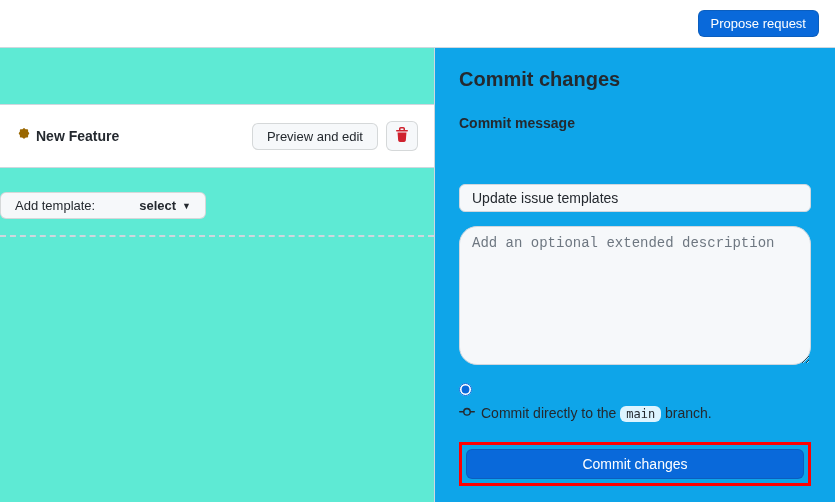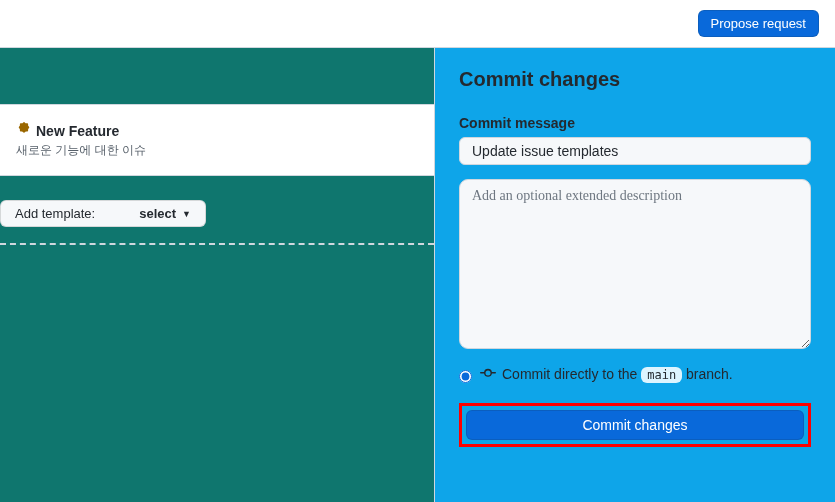--- a/index.html
+++ b/index.html
@@ -55,21 +55,21 @@
   justify-content: center;
   cursor: pointer;
   color: #cf222e;
 }
 .main-wrap {
   display: flex;
   height: calc(100% - 48px);
 }
 .left-col {
   width: 435px;
-  background: #0f766e;
+  background: #5eead4;
   border-right: 1px solid #d0d7de;
   display: flex;
   flex-direction: column;
 }
 .template-card {
   background: #ffffff;
   border-top: 1px solid #d0d7de;
   border-bottom: 1px solid #d0d7de;
   padding: 16px;
   margin-top: 56px;
@@ -109,41 +109,43 @@
 }
 .text-input {
   width: 100%;
   border: 1px solid #d0d7de;
   border-radius: 6px;
   padding: 5px 12px;
   font-size: 14px;
   background: #f6f8fa;
   color: #24292f;
   margin-bottom: 14px;
+  margin-top: 47px;
 }
 .textarea {
   width: 100%;
   border: 1px solid #d0d7de;
-  border-radius: 9px;
+  border-radius: 18px;
   padding: 8px 12px;
   font-size: 14px;
   background: #f6f8fa;
   color: #24292f;
   resize: vertical;
   height: 170px;
   margin-bottom: 16px;
-  font-family: Liberation Serif, serif;
+  font-family: Liberation Mono, monospace;
 }
 .textarea::placeholder, .text-input::placeholder { color: #6e7781; }
 .radio-row {
   display: flex;
-  align-items: center;
+  align-items: flex-start;
   gap: 8px;
   margin-bottom: 10px;
   font-size: 14px;
+  flex-direction: column;
 }
 .radio-row input[type="radio"] { margin-top: 2px; accent-color: #0969da; cursor: pointer; }
 .radio-label { display: flex; align-items: flex-start; gap: 6px; line-height: 1.4; }
 .radio-text { flex: 1; }
 .code-tag {
   background: #ddf4ff;
   border-radius: 6px;
   padding: 1px 6px;
   font-family: ui-monospace, SFMono-Regular, Menlo, monospace;
   font-size: 12px;
@@ -184,21 +186,30 @@
     <div class="template-card">
       <div class="template-info">
         <div class="template-title-row">
           <span class="sparkle-icon">
             <svg class="icon-svg" viewBox="0 0 16 16" fill="currentColor">
                 <path d="M7.53 1.28a.75.75 0 0 1 .94 0l1.06.85a.75.75 0 0 0 .47.17h1.35c.41 0 .75.34.75.75V4.4c0 .17.06.34.17.47l.85 1.06a.75.75 0 0 1 0 .94l-.85 1.06a.75.75 0 0 0-.17.47v1.35c0 .41-.34.75-.75.75H10c-.17 0-.34.06-.47.17l-1.06.85a.75.75 0 0 1-.94 0l-1.06-.85A.75.75 0 0 0 6 10.5H4.65a.75.75 0 0 1-.75-.75V8.4a.75.75 0 0 0-.17-.47l-.85-1.06a.75.75 0 0 1 0-.94l.85-1.06a.75.75 0 0 0 .17-.47V3.05c0-.41.34-.75.75-.75H6c.17 0 .34-.06.47-.17l1.06-.85Z"></path>
               </svg>
           </span>
           <span>New Feature</span>
         </div>
-        <div class="template-desc">새로운 기능에 대한 이슈</div>
+      </div>
+      <div class="template-actions">
+        <button class="btn-default">Preview and edit</button>
+        <button class="btn-danger-icon">
+          <span>
+            <svg class="icon-svg" viewBox="0 0 16 16" fill="currentColor">
+                <path d="M11 1.75V3h2.25a.75.75 0 0 1 0 1.5H2.75a.75.75 0 0 1 0-1.5H5V1.75C5 .78 5.78 0 6.75 0h2.5C10.22 0 11 .78 11 1.75ZM6.5 3h3V1.75a.25.25 0 0 0-.25-.25h-2.5a.25.25 0 0 0-.25.25V3Zm-2.94 2.5h8.88l-.62 8.06A1.75 1.75 0 0 1 10.08 15H5.92a1.75 1.75 0 0 1-1.74-1.44L3.56 5.5Z"></path>
+              </svg>
+          </span>
+        </button>
       </div>
     </div>
 
     <div class="add-template-row">
       <button class="btn-default">
         <span>Add template: </span>
         <strong>select</strong>
         <span class="caret-down">▼</span>
       </button>
     </div>

